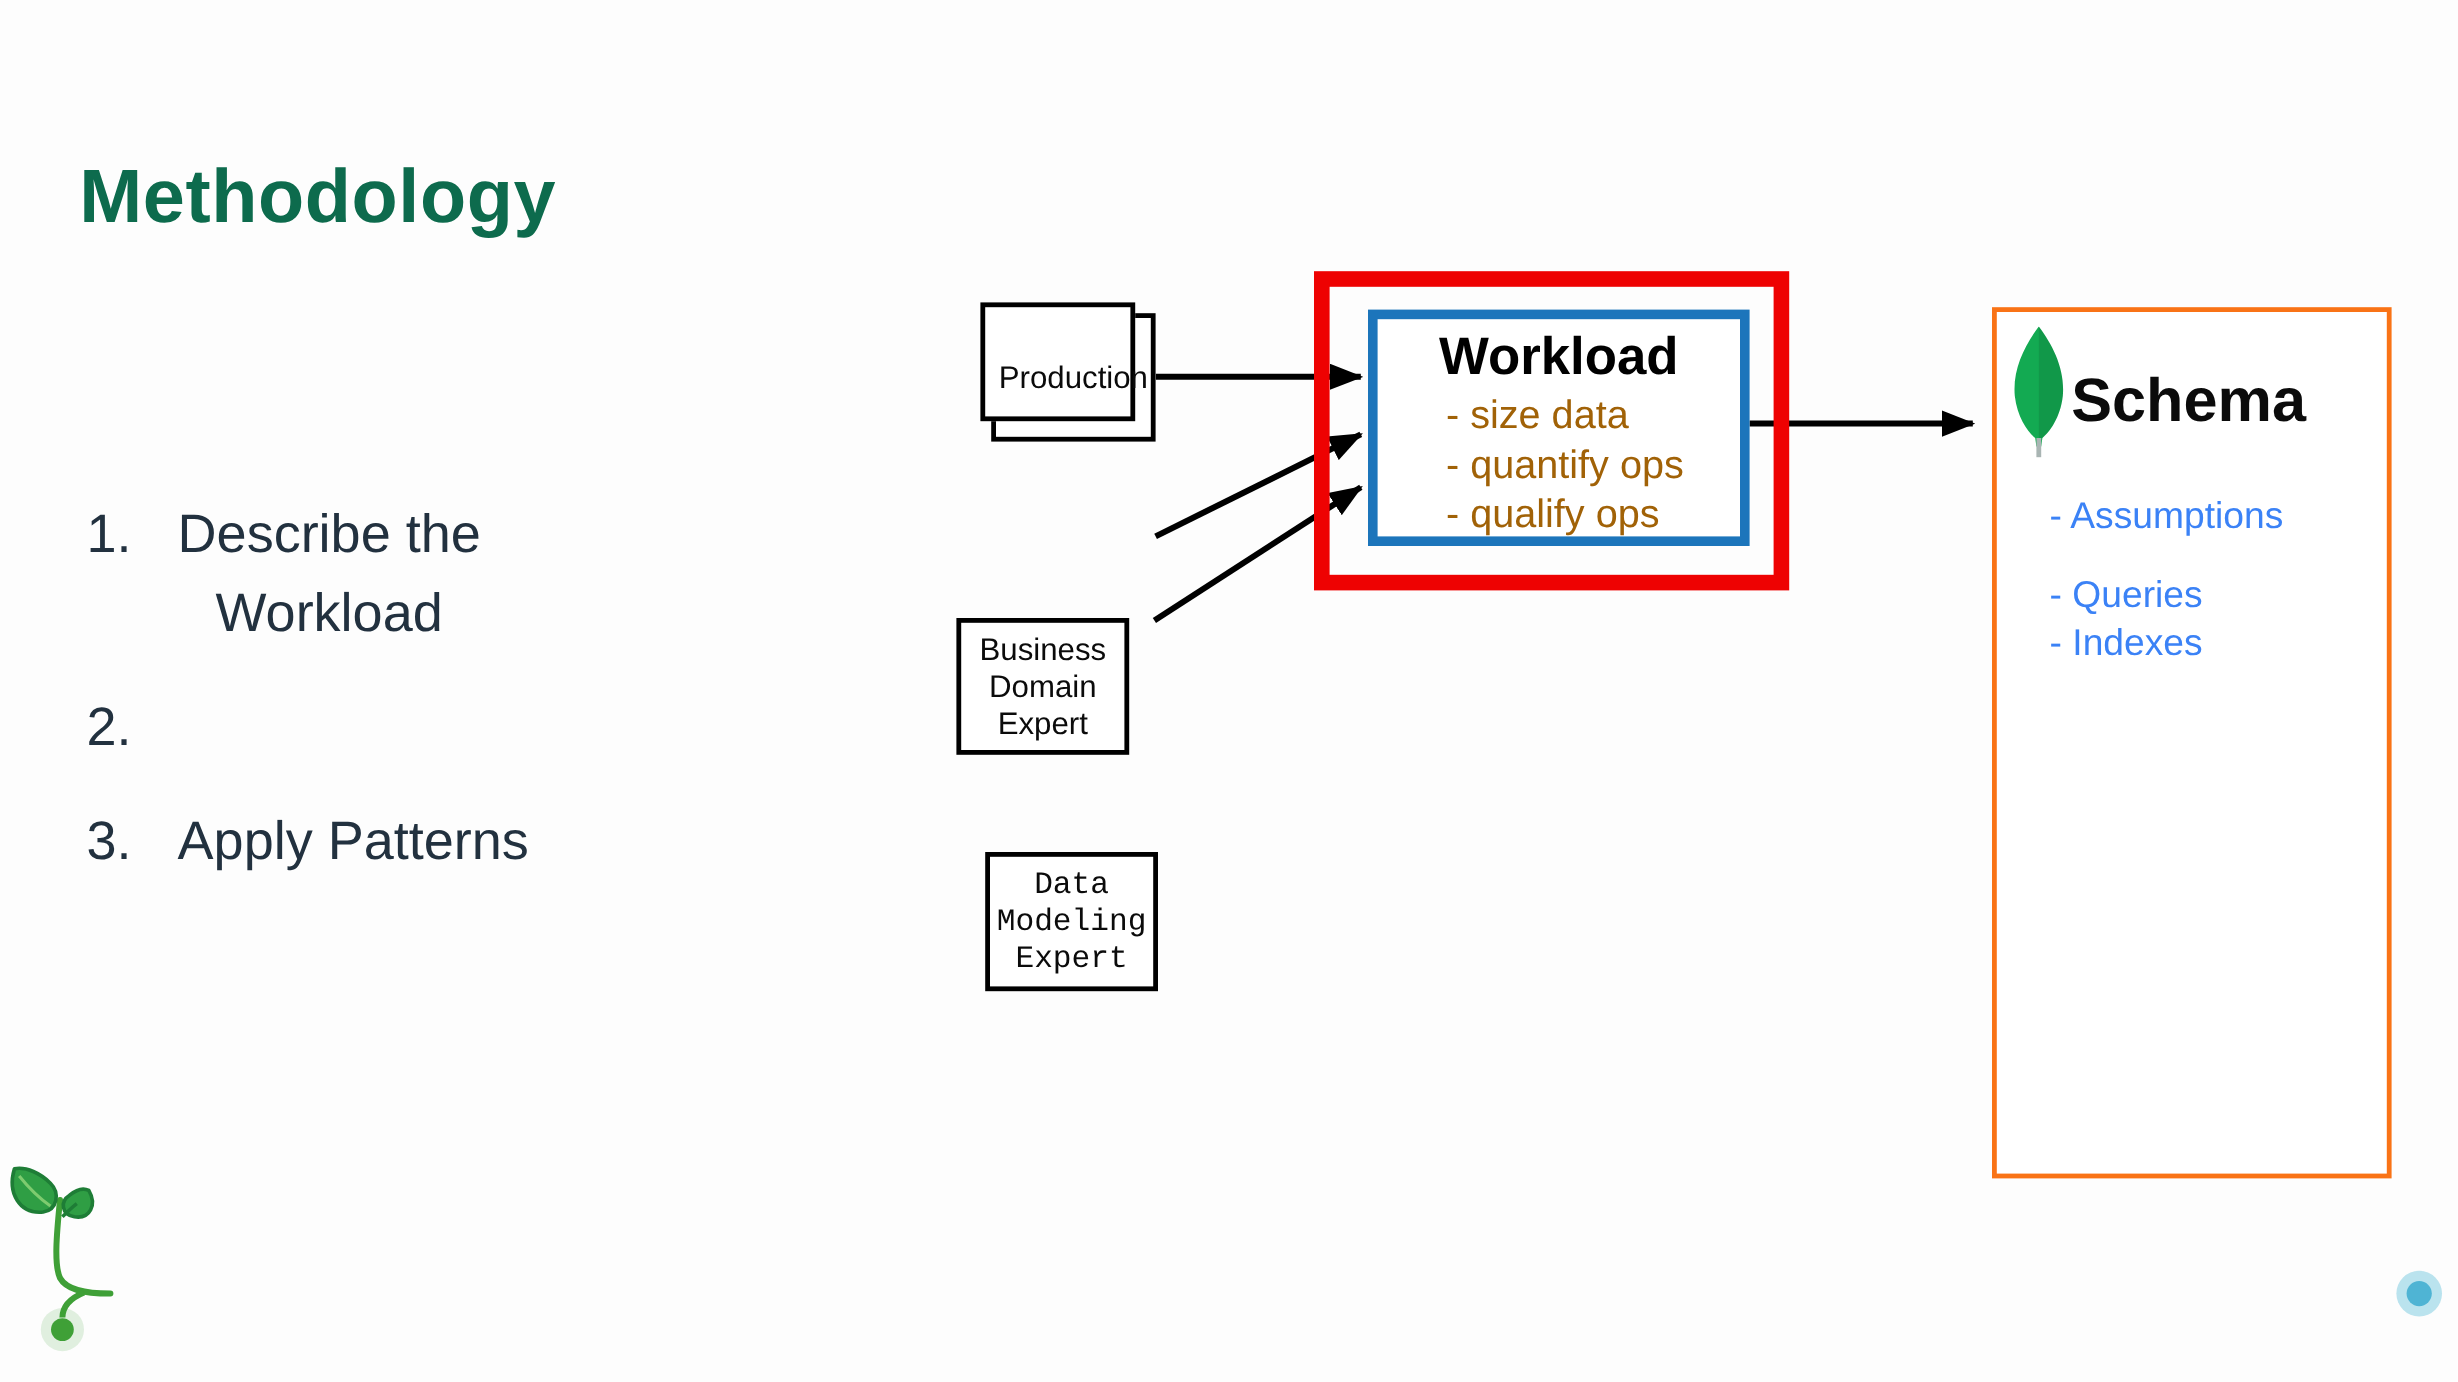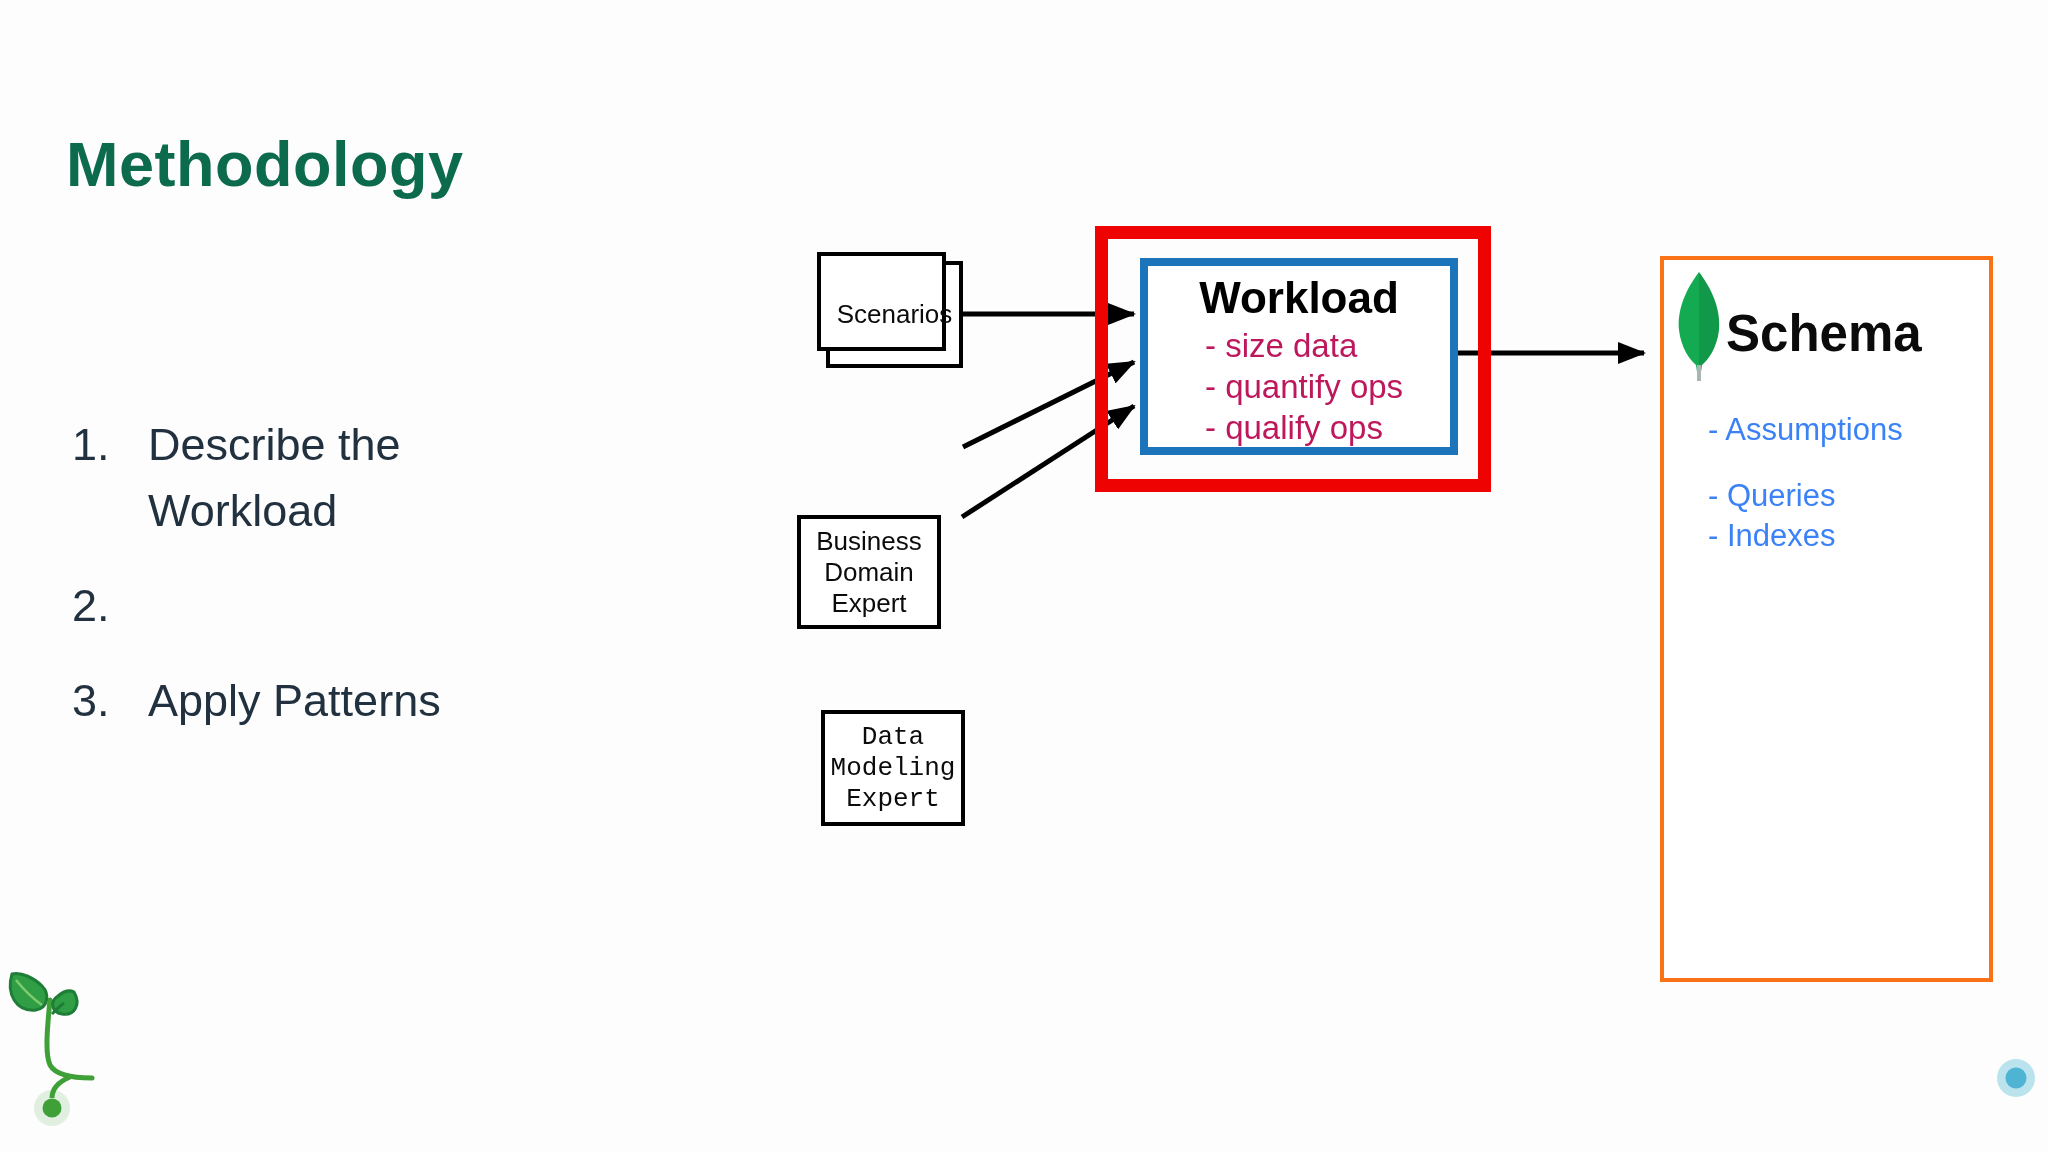--- a/index.html
+++ b/index.html
@@ -8,21 +8,21 @@
     font-family:"Liberation Sans", sans-serif;color:#21313c;
   }
   
   .title{
     position:absolute;left:66px;top:128px;margin:0;
     font-size:63px;font-weight:700;letter-spacing:.5px;color:#0d6b4d;
   }
   .steps{position:absolute;left:72px;top:412px;margin:0;padding:0;list-style:none;}
   .step{display:flex;margin-bottom:29px;font-size:45px;line-height:66px;color:#22313f;}
   .step-num{width:76px;flex:0 0 76px;}
-  .step-text{white-space:pre-line;}
+  .step-text{white-space:pre-line;text-align:center;}
   
   .srcbox{
     position:absolute;box-sizing:border-box;border:4px solid #000;background:#fff;
     display:flex;align-items:center;justify-content:center;text-align:center;
     font-size:26px;line-height:31px;color:#0b0b0b;z-index:2;
   }
   .srcbox .lbl{white-space:pre-line;}
   .srcbox.stacked::before{
     content:"";position:absolute;top:-13px;left:-13px;width:100%;height:100%;
     box-sizing:border-box;border:4px solid #000;background:#fff;z-index:-1;
@@ -35,21 +35,21 @@
   .redbox{
     position:absolute;left:1095px;top:226px;width:396px;height:266px;
     box-sizing:border-box;border:13px solid #ee0202;background:transparent;z-index:3;
   }
   .bluebox{
     position:absolute;left:1140px;top:258px;width:318px;height:197px;
     box-sizing:border-box;border:8px solid #1c75bb;background:#fff;z-index:2;
     padding-top:8px;
   }
   .wl-title{font-size:44px;line-height:48px;font-weight:700;text-align:center;color:#000;}
-  .wl-items{margin:3px 0 0 57px;font-size:33px;line-height:41px;color:#be185d;white-space:pre-line;}
+  .wl-items{margin:3px 0 0 57px;font-size:33px;line-height:41px;color:#a16207;white-space:pre-line;}
   
   .schemabox{
     position:absolute;left:1660px;top:256px;width:333px;height:726px;
     box-sizing:border-box;border:4px solid #f97316;background:#fff;z-index:2;
   }
   .schema-leaf{position:absolute;left:10px;top:12px;}
   .schema-title{
     position:absolute;left:62px;top:44px;font-size:51px;font-weight:700;color:#0b0b0b;
   }
   .schema-items{position:absolute;left:44px;top:150px;}
@@ -89,21 +89,21 @@
         <path d="M0,0 L28,11 L0,22 Z" fill="#000"></path>
       </marker>
     </defs>
     <line x1="963" y1="314" x2="1134" y2="314" stroke="#000" stroke-width="5" marker-end="url(#ah)"></line>
     <line x1="963" y1="447" x2="1134" y2="362" stroke="#000" stroke-width="5" marker-end="url(#ah)"></line>
     <line x1="962" y1="517" x2="1134" y2="406" stroke="#000" stroke-width="5" marker-end="url(#ah)"></line>
     <line x1="1455" y1="353" x2="1644" y2="353" stroke="#000" stroke-width="5" marker-end="url(#ah)"></line>
   </svg>
 
   <div class="srcbox stacked box-scenarios">
-    <span class="lbl">Scenarios</span>
+    <span class="lbl">Production</span>
   </div>
   <div class="srcbox box-business">
     <span class="lbl">Business
 Domain
 Expert</span>
   </div>
   <div class="srcbox box-datamodeling">
     <span class="lbl">Data
 Modeling
 Expert</span>

